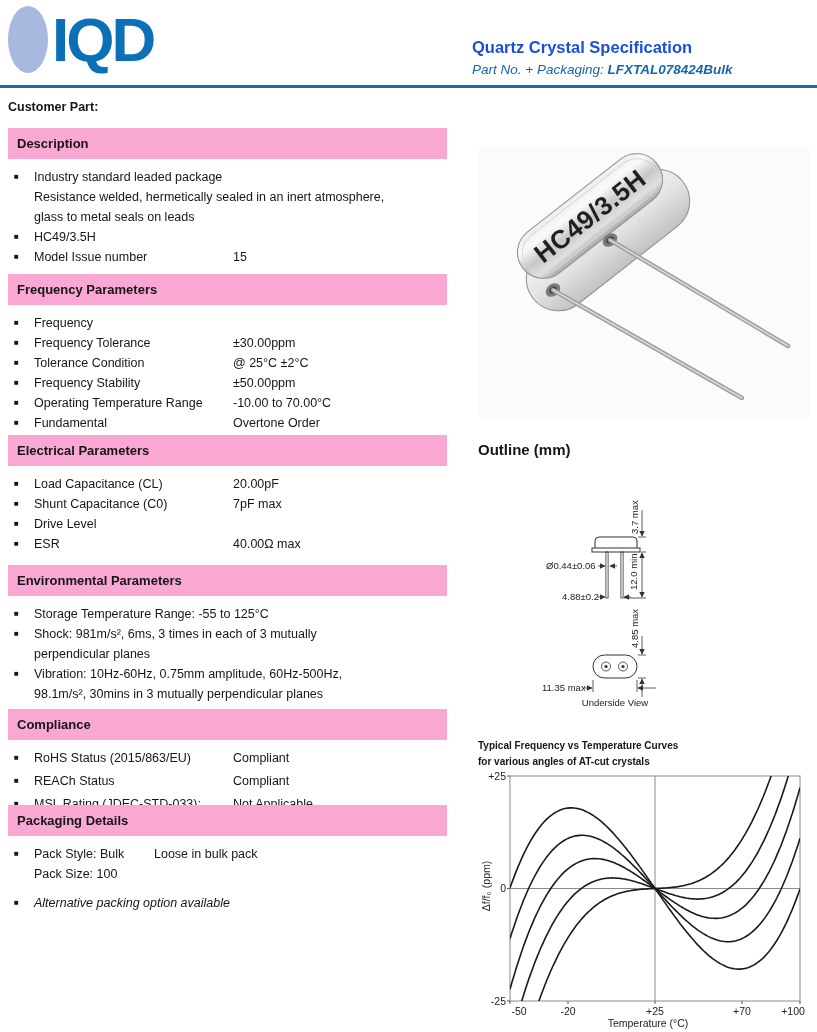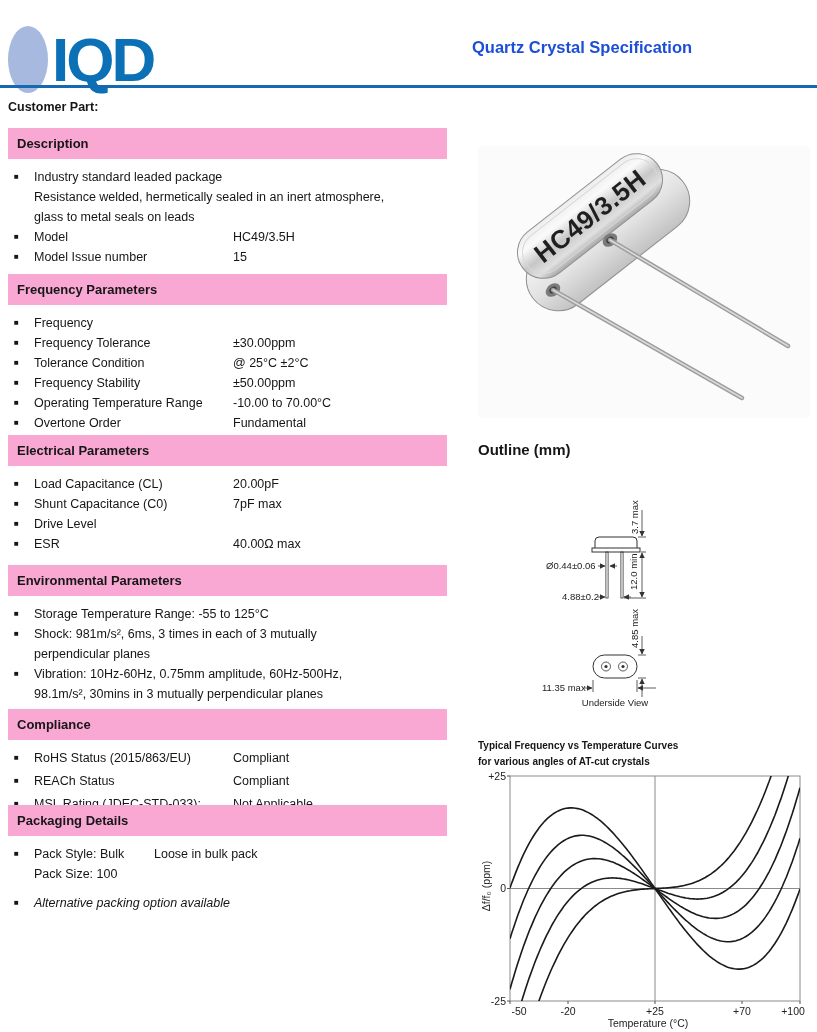--- a/index.html
+++ b/index.html
@@ -1,20 +1,20 @@
 <!DOCTYPE html>
 <html><head>
 <meta charset="utf-8">
 <style>
   html,body{margin:0;padding:0;background:#e8e8e8;}
   .page{position:relative;width:817px;height:1032px;background:#ffffff;margin:0 auto;
         font-family:"Liberation Sans", sans-serif;color:#161616;overflow:hidden;}
 
   
-  .logo{position:absolute;left:8px;top:6px;display:flex;align-items:flex-end;margin-top:20px;}
+  .logo{position:absolute;left:8px;top:6px;display:flex;align-items:flex-end;}
   .logo-ellipse{width:40px;height:67px;border-radius:50%;background:#a7b9df;margin-right:4px;}
   .logo-text{font-size:62px;font-weight:bold;color:#0c70b7;letter-spacing:-3px;line-height:67px;}
   .doc-title{position:absolute;left:472px;top:38px;font-size:16.5px;font-weight:bold;color:#1d4ed8;}
   .part-line{position:absolute;left:472px;top:62px;font-size:13.5px;font-style:italic;color:#1467ae;}
   .part-line .part-val{font-weight:bold;}
   .blue-rule{position:absolute;left:0;top:85px;width:817px;height:3px;background:#1569b0;}
   .customer-part{position:absolute;left:8px;top:100px;font-size:12.5px;font-weight:bold;}
 
   
   .left-col{position:absolute;left:8px;top:128px;width:444px;}
@@ -55,37 +55,39 @@
 </head>
 <body>
 
 <div class="page">
 
   <div class="logo">
     <div class="logo-ellipse"></div>
     <div class="logo-text">IQD</div>
   </div>
   <div class="doc-title">Quartz Crystal Specification</div>
+  <div class="part-line">
+    <span>Part No. + Packaging: </span><span class="part-val">LFXTAL078424Bulk</span>
+  </div>
   <div class="blue-rule"></div>
   <div class="customer-part">Customer Part:</div>
 
   <div class="left-col">
 
     <div class="section sec-desc">
       <div class="section-bar">Description</div>
       <div class="rows">
         <div class="prow">
           <span class="bullet">■</span>
           <span class="wide">Industry standard leaded package
 Resistance welded, hermetically sealed in an inert atmosphere,
 glass to metal seals on leads</span>
         </div>
         <div class="prow">
           <span class="bullet">■</span>
-          <span>Model</span>
           <span>HC49/3.5H</span>
         </div>
         <div class="prow">
           <span class="bullet">■</span>
           <span>Model Issue number</span>
           <span>15</span>
         </div>
       </div>
     </div>
 
@@ -111,22 +113,22 @@
             <span>Frequency Stability</span>
             <span>±50.00ppm</span>
           </div>
         <div class="prow">
             <span class="bullet">■</span>
             <span>Operating Temperature Range</span>
             <span>-10.00 to 70.00°C</span>
           </div>
         <div class="prow">
             <span class="bullet">■</span>
+            <span>Fundamental</span>
             <span>Overtone Order</span>
-            <span>Fundamental</span>
           </div>
         <div class="prow">
             <span class="bullet">■</span>
             <span>Ageing</span>
             <span>±5ppm typical per year @ 25°C</span>
           </div>
       </div>
     </div>
 
     <div class="section sec-elec">

